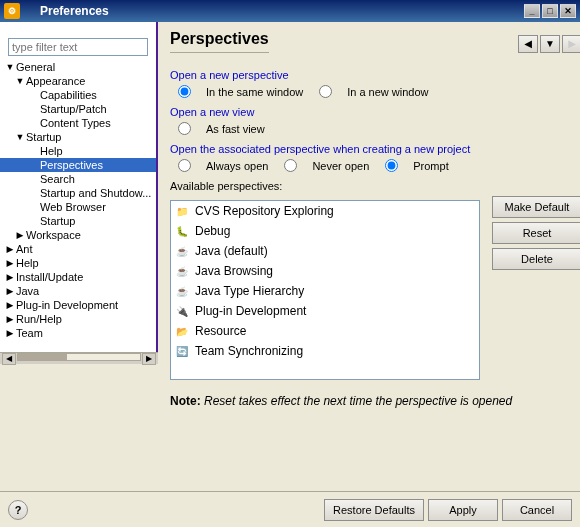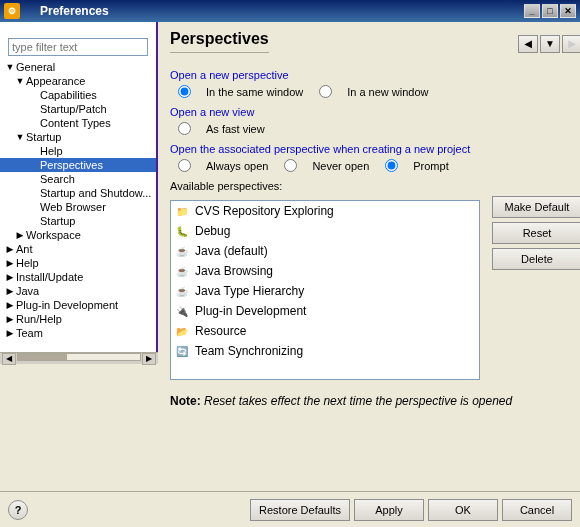--- a/index.html
+++ b/index.html
@@ -435,16 +435,15 @@
   </div>
 </div>
 
 <div class="bottom-bar">
   <div class="bottom-left">
     <button class="help-btn">?</button>
   </div>
   <div class="bottom-right">
     <button class="action-btn" style="width:100px;text-align:right;">Restore Defaults</button>
     <button class="action-btn">Apply</button>
-    <button class="action-btn">OK</button>
     <button class="action-btn">Cancel</button>
   </div>
 </div>
 
 </body></html>

